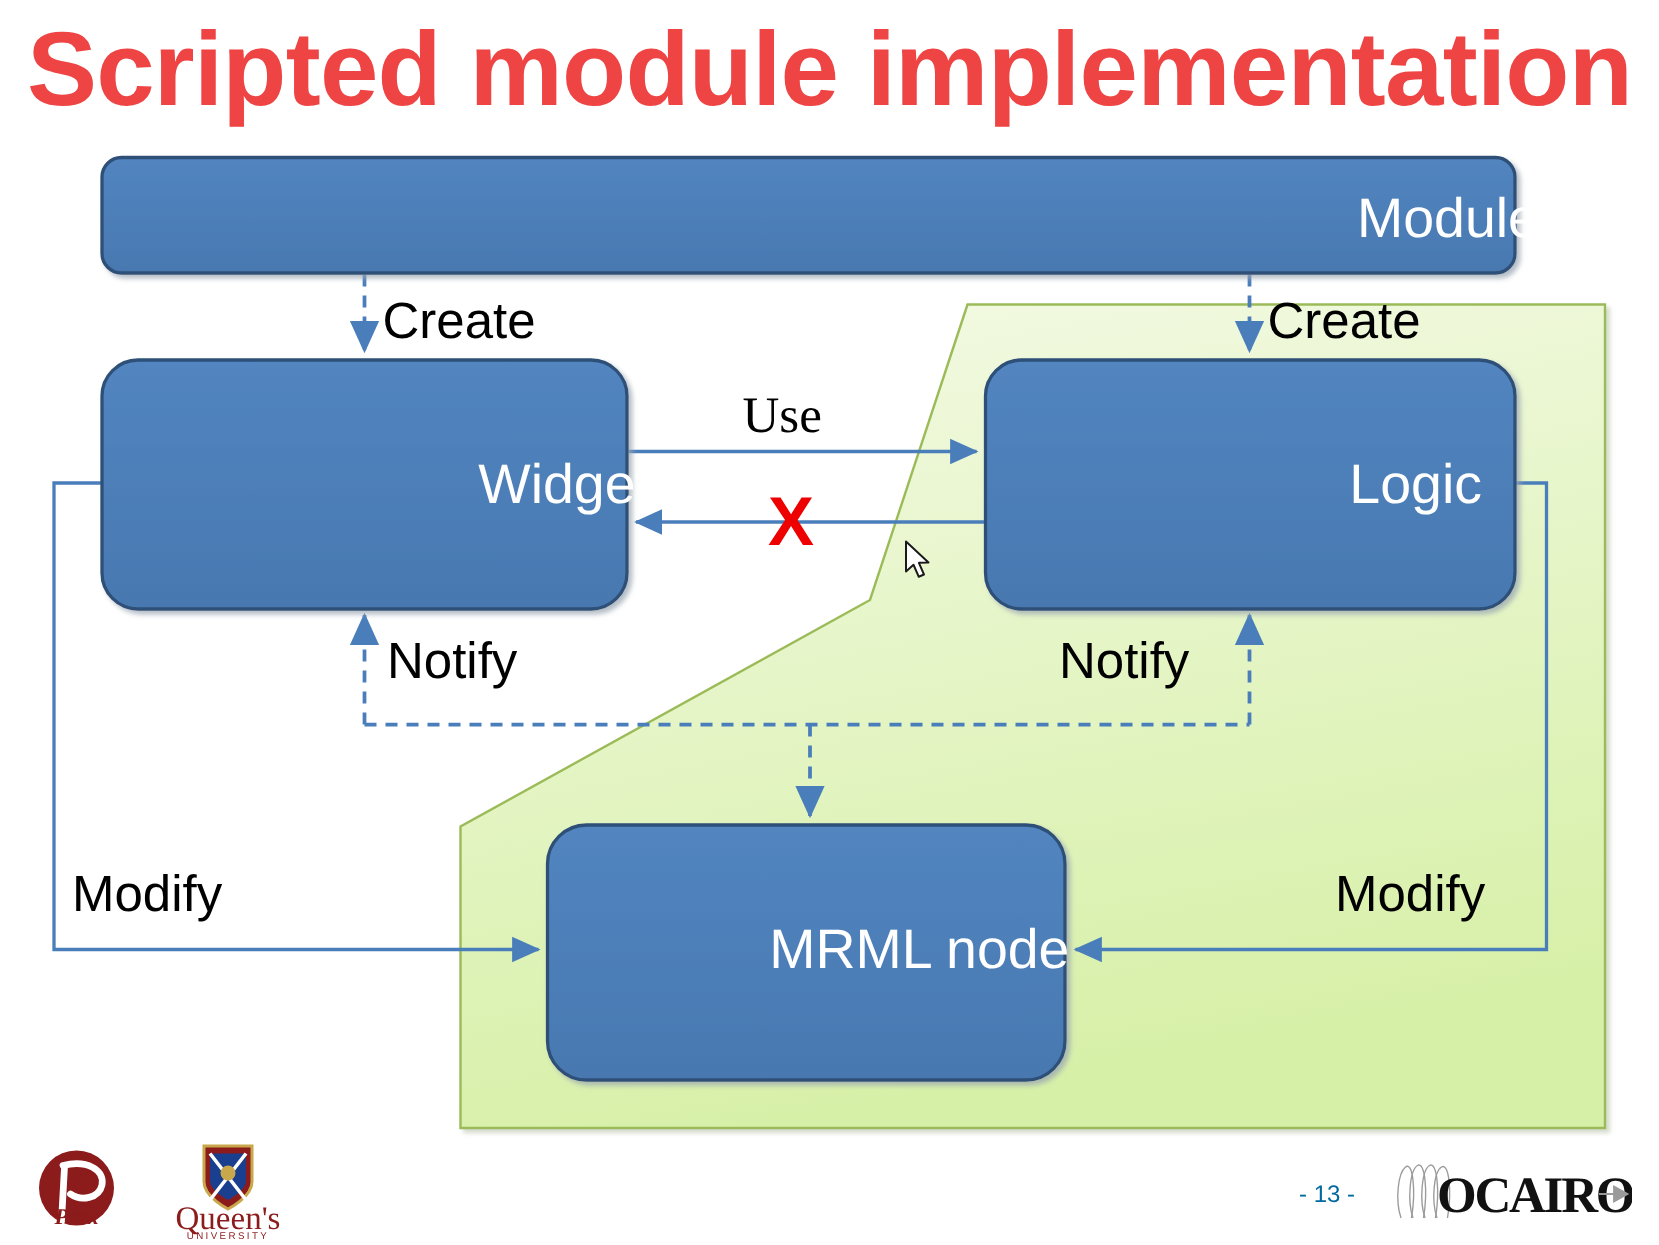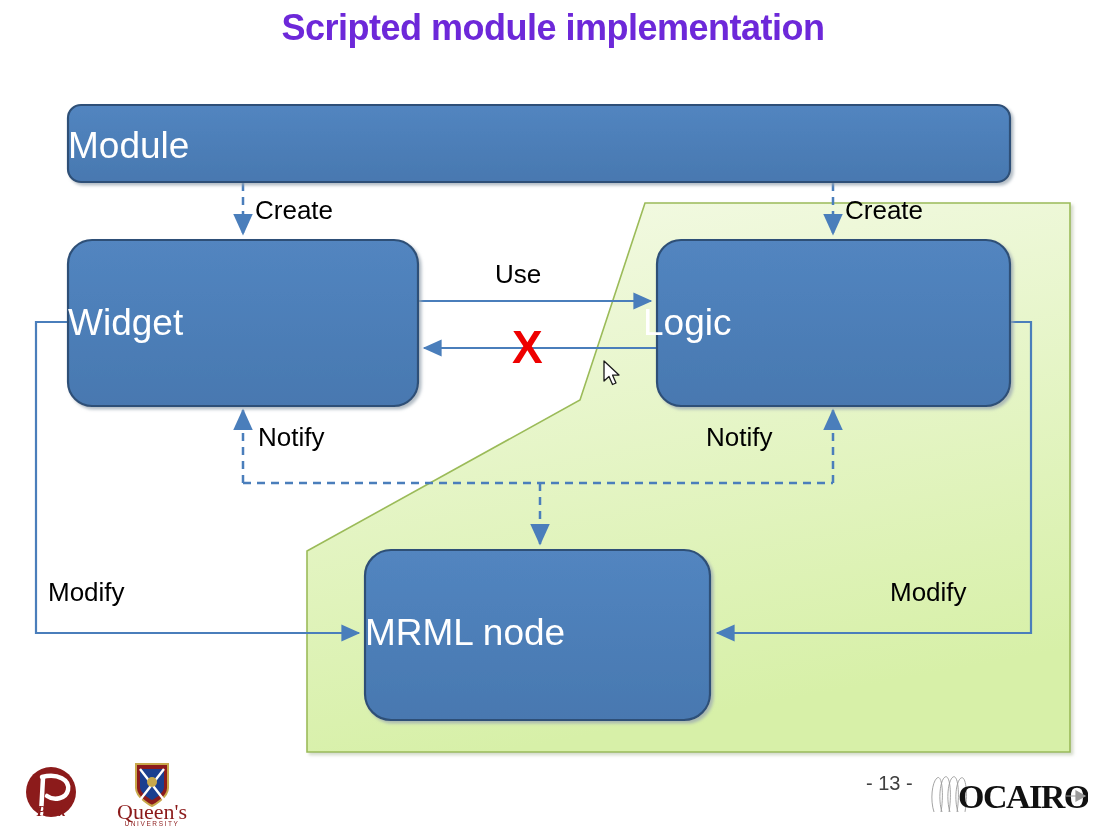--- a/index.html
+++ b/index.html
@@ -16,53 +16,54 @@
     overflow: hidden;
   }
 
   
   #slide-title {
     position: absolute;
     left: 0;
     top: 8px;
     width: 1106px;
     text-align: center;
-    font-size: 36px;
+    font-size: 70px;
     font-weight: bold;
-    color: #6d28d9;
+    color: #ef4444;
     letter-spacing: -0.5px;
     line-height: 1.1;
     white-space: nowrap;
   }
 
   
   #diagram {
     position: absolute;
     left: 0;
     top: 0;
     width: 1106px;
     height: 830px;
   }
 
   
   .node-label {
     position: absolute;
     color: #ffffff;
     font-size: 37px;
     font-weight: normal;
-    text-align: left;
+    text-align: right;
     white-space: nowrap;
     pointer-events: none;
+    padding-left: 16px;
   }
 
   
   .edge-label {
     position: absolute;
     color: #000000;
-    font-size: 26px;
+    font-size: 34px;
     white-space: nowrap;
     pointer-events: none;
   }
 
   .x-mark {
     position: absolute;
     color: #ee0000;
     font-size: 46px;
     font-weight: bold;
     white-space: nowrap;
@@ -73,23 +74,23 @@
     position: absolute;
     left: 228px;
     top: 786px;
     font-size: 16px;
     color: #8c8c8c;
     white-space: nowrap;
   }
   #footer-page {
     position: absolute;
     left: 866px;
-    top: 772px;
-    font-size: 20px;
-    color: #404040;
+    top: 788px;
+    font-size: 16px;
+    color: #0369a1;
     white-space: nowrap;
   }
 
   .logo {
     position: absolute;
   }
   #perk-logo { left: 18px; top: 764px; }
   #queens-logo { left: 104px; top: 762px; }
   #ocairo-logo { left: 928px; top: 772px; }
 
@@ -184,29 +185,29 @@
     </g>
     <g>
       <rect x="365" y="550" width="345" height="170" rx="26" ry="26" fill="url(#boxGrad)" stroke="#2e5077" stroke-width="2.2" filter="url(#boxShadow)"></rect>
     </g>
   </svg>
 
   <div class="node-label" style="left:68px; top:125px; width:942px;">Module</div>
 
   <div class="node-label" style="left:68px; top:302px; width:350px;">Widget</div>
 
-  <div class="node-label" style="left:643px; top:302px; width:312px;">Logic</div>
+  <div class="node-label" style="left:660px; top:302px; width:312px;">Logic</div>
 
   <div class="node-label" style="left:365px; top:612px; width:332px;">MRML node</div>
 
   <div class="edge-label" style="left:255px; top:195px;">Create</div>
 
   <div class="edge-label" style="left:845px; top:195px;">Create</div>
 
-  <div class="edge-label" style="left:495px; top:259px;">Use</div>
+  <div class="edge-label" style="left:495px; top:259px;font-family:Liberation Serif, serif;">Use</div>
 
   <div class="x-mark" style="left:512px; top:320px;">X</div>
 
   <div class="edge-label" style="left:258px; top:422px;">Notify</div>
 
   <div class="edge-label" style="left:706px; top:422px;">Notify</div>
 
 
   <div class="edge-label" style="left:48px; top:577px;">Modify</div>
 

